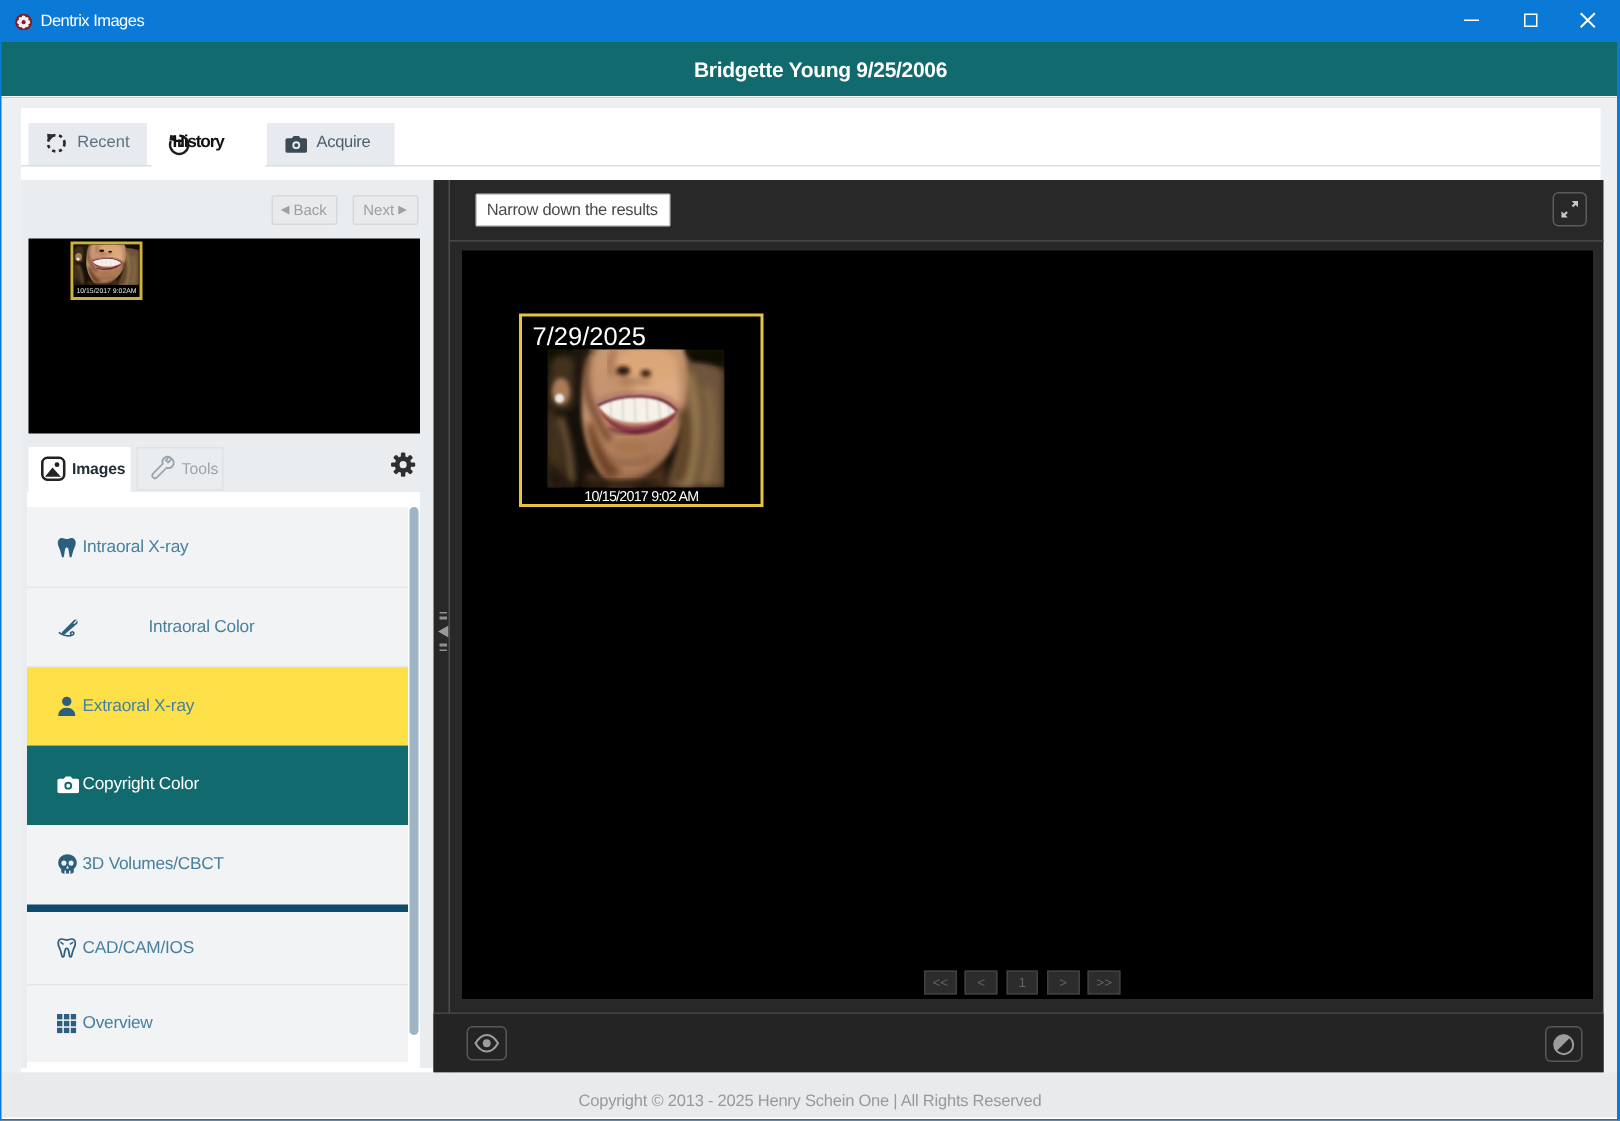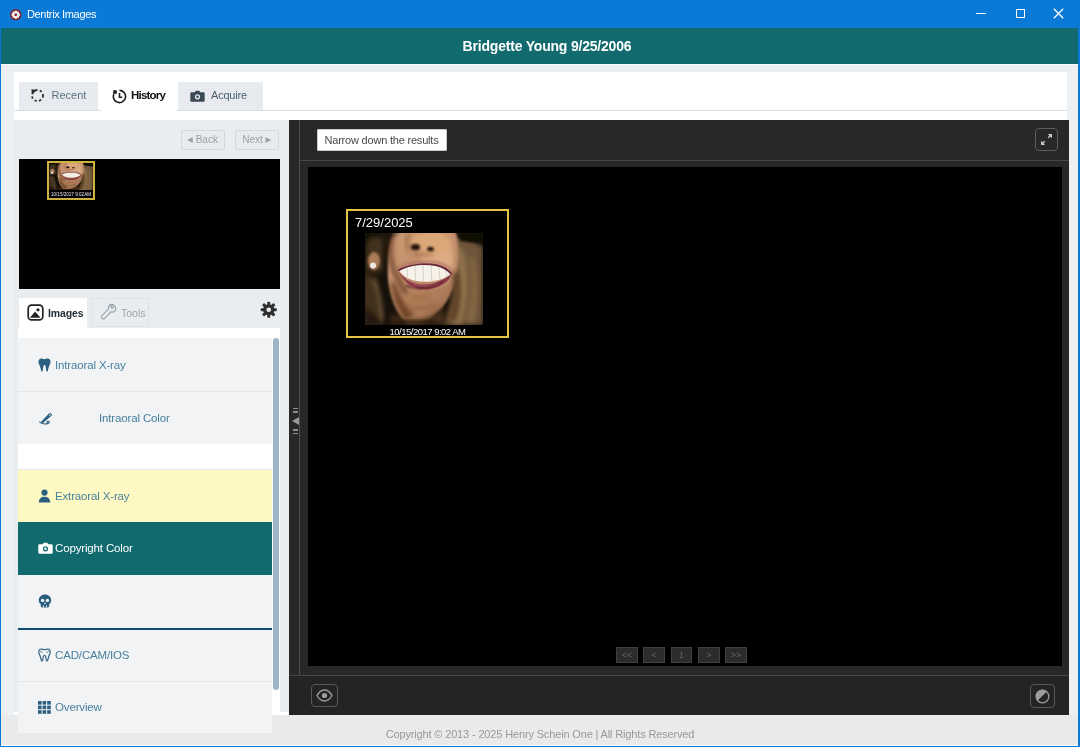--- a/index.html
+++ b/index.html
@@ -47,21 +47,21 @@
   <path d="M1.4 1.2 L7 1.9 L2 6.7 Z" fill="#2b2b2b"></path>
 </svg>
 <div class="abs" style="left:51.5px;top:89px;z-index:2;font-size:11px;color:#5d7181;">Recent</div>
 
 <div class="abs" style="left:101px;top:80px;width:76px;height:31.5px;background:#fff;z-index:2;"></div>
 <svg class="abs" style="left:112px;top:89px;z-index:3;" width="15" height="15" viewBox="0 0 15 15">
   <path d="M7.5 1.4 A6.1 6.1 0 1 1 1.9 5" fill="none" stroke="#1d1d1d" stroke-width="1.6"></path>
   <rect x="1.2" y="1.2" width="3.6" height="3.6" fill="#1d1d1d" transform="rotate(8 3 3)"></rect>
   <path d="M7.5 4 L7.5 8.2 L10.2 8.2" fill="none" stroke="#1d1d1d" stroke-width="1.6"></path>
 </svg>
-<div class="abs" style="left:131px;top:89px;z-index:3;font-size:11.5px;font-weight:bold;color:#111;letter-spacing:-0.8px;">History</div>
+<div class="abs" style="left:115px;top:89px;z-index:3;font-size:11.5px;font-weight:bold;color:#111;letter-spacing:-0.8px;">History</div>
 
 <div class="abs" style="left:178px;top:81.5px;width:85px;height:28px;background:#e7ebef;z-index:0;"></div>
 <svg class="abs" style="left:190px;top:90px;z-index:2;" width="15" height="12" viewBox="0 0 15 12">
   <path d="M1.5 2.2 L4.6 2.2 L5.8 0.7 L9.2 0.7 L10.4 2.2 L13.5 2.2 A1.2 1.2 0 0 1 14.7 3.4 L14.7 10.6 A1.2 1.2 0 0 1 13.5 11.8 L1.5 11.8 A1.2 1.2 0 0 1 0.3 10.6 L0.3 3.4 A1.2 1.2 0 0 1 1.5 2.2 Z" fill="#3c4a55"></path>
   <circle cx="7.5" cy="6.8" r="2.6" fill="#e7ebef"></circle>
   <circle cx="7.5" cy="6.8" r="1.3" fill="#3c4a55"></circle>
 </svg>
 <div class="abs" style="left:211px;top:89px;z-index:2;font-size:11px;color:#4c5e6d;letter-spacing:-0.2px;">Acquire</div>
 
 <div class="abs" style="left:14px;top:120px;width:275px;height:592px;background:#e9edf0;"></div>
@@ -119,21 +119,21 @@
     <div style="position:relative;height:52.9px;background:#f2f3f4;border-top:1px solid #e4e6e8;">
     <div style="position:absolute;left:20px;top:0;height:100%;display:flex;align-items:center;">
         <svg width="15" height="15" viewBox="0 0 15 15">
           <path d="M3.6 10.2 L11 2.6 C11.7 1.9 12.8 1.9 13.4 2.6 C14 3.3 13.9 4.4 13.2 5 L5.2 11.8 C4.4 12.4 3.4 12.1 3.2 11.3 C3.1 10.9 3.3 10.5 3.6 10.2 Z" fill="#2c5f7f"></path>
           <path d="M12.9 3 L11.4 4.6" stroke="#eef4f7" stroke-width="0.9" stroke-linecap="round"></path>
           <path d="M1.2 10.6 C3.6 12.6 7.4 13.4 10 12.5 C11.9 11.8 11.5 10 9.9 10.3 C8.7 10.6 8.7 12.1 10 12.5" fill="none" stroke="#2c5f7f" stroke-width="1.1"></path>
         </svg>
       </div>
     <div style="position:absolute;left:37px;top:0;height:100%;display:flex;align-items:center;font-size:11.5px;color:#47809e;letter-spacing:-0.15px;margin-left:44px;">Intraoral Color</div>
   </div>
-    <div style="position:relative;height:52.9px;background:#fef9c3;border-top:1px solid #e4e6e8;margin-top:25px;">
+    <div style="position:relative;height:52.9px;background:#fde047;border-top:1px solid #e4e6e8;">
     <div style="position:absolute;left:20px;top:0;height:100%;display:flex;align-items:center;">
         <svg width="13" height="14" viewBox="0 0 13 14">
           <circle cx="6.5" cy="3.6" r="3.1" fill="#2c5f7f"></circle>
           <path d="M0.8 13.4 C0.8 9.8 3.2 7.8 6.5 7.8 C9.8 7.8 12.2 9.8 12.2 13.4 Z" fill="#2c5f7f"></path>
         </svg>
       </div>
     <div style="position:absolute;left:37px;top:0;height:100%;display:flex;align-items:center;font-size:11.5px;color:#47809e;letter-spacing:-0.15px;">Extraoral X-ray</div>
   </div>
     <div style="position:relative;height:52.9px;background:#116a6e;">
     <div style="position:absolute;left:20px;top:0;height:100%;display:flex;align-items:center;">
@@ -149,22 +149,23 @@
     <div style="position:absolute;left:20px;top:0;height:100%;display:flex;align-items:center;">
         <svg width="14" height="14" viewBox="0 0 14 14">
           <path fill="#2c5f7f" d="M7 0.5 C3.4 0.5 0.8 3 0.8 6.2 C0.8 8 1.6 9.4 2.8 10.3 L2.8 12 A1.4 1.4 0 0 0 4.2 13.4 L9.8 13.4 A1.4 1.4 0 0 0 11.2 12 L11.2 10.3 C12.4 9.4 13.2 8 13.2 6.2 C13.2 3 10.6 0.5 7 0.5 Z"></path>
           <circle cx="4.6" cy="6.4" r="1.7" fill="#f2f3f4"></circle>
           <circle cx="9.4" cy="6.4" r="1.7" fill="#f2f3f4"></circle>
           <path d="M7 8 L8 10 L6 10 Z" fill="#f2f3f4"></path>
           <rect x="5" y="11.4" width="1" height="2" fill="#f2f3f4"></rect>
           <rect x="8" y="11.4" width="1" height="2" fill="#f2f3f4"></rect>
         </svg>
       </div>
-  </div>
-    <div style="position:relative;height:52.9px;background:#f2f3f4;border-top:2px solid #0c4a6e;">
+    <div style="position:absolute;left:37px;top:0;height:100%;display:flex;align-items:center;font-size:11.5px;color:#47809e;letter-spacing:-0.15px;">3D Volumes/CBCT</div>
+  </div>
+    <div style="position:relative;height:52.9px;background:#f2f3f4;border-top:5px solid #0c4a6e;">
     <div style="position:absolute;left:20px;top:0;height:100%;display:flex;align-items:center;">
         <svg width="13" height="14" viewBox="0 0 13 14">
           <path d="M3.3 1 C1.8 1 0.8 2.3 0.8 4 C0.8 5.3 1.3 6.2 1.9 7.5 C2.5 8.9 3 11 3.3 12.4 C3.5 13.2 4.4 13.2 4.6 12.4 C4.9 11.1 5.1 9.3 5.4 8.3 C5.6 7.6 6 7.2 6.5 7.2 C7 7.2 7.4 7.6 7.6 8.3 C7.9 9.3 8.1 11.1 8.4 12.4 C8.6 13.2 9.5 13.2 9.7 12.4 C10 11 10.5 8.9 11.1 7.5 C11.7 6.2 12.2 5.3 12.2 4 C12.2 2.3 11.2 1 9.7 1 C8.4 1 7.8 1.7 6.5 1.7 C5.2 1.7 4.6 1 3.3 1 Z" fill="none" stroke="#2c5f7f" stroke-width="1.15"></path>
           <path d="M2.2 3.1 L4.4 4.6 M10.8 3.1 L8.6 4.6" stroke="#2c5f7f" stroke-width="0.9"></path>
         </svg>
       </div>
     <div style="position:absolute;left:37px;top:0;height:100%;display:flex;align-items:center;font-size:11.5px;color:#47809e;letter-spacing:-0.15px;">CAD/CAM/IOS</div>
   </div>
     <div style="position:relative;height:52.9px;background:#f2f3f4;border-top:1px solid #e4e6e8;">
     <div style="position:absolute;left:20px;top:0;height:100%;display:flex;align-items:center;">
@@ -206,21 +207,21 @@
     <path d="M4.7 8.3 L1.5 11.5" fill="none"></path>
     <path d="M1 7.8 L1 12 L5.2 12 Z" stroke="none"></path>
     <path d="M8.3 4.7 L11.5 1.5" fill="none"></path>
     <path d="M7.8 1 L12 1 L12 5.2 Z" stroke="none"></path>
   </g>
 </svg>
 
 <div class="abs" style="left:308px;top:167px;width:754px;height:499px;background:#000;"></div>
 
 <div class="abs" style="left:346px;top:209px;width:163px;height:129px;border:2px solid #e4c440;background:#000;z-index:2;">
-  <div style="position:absolute;left:7px;top:4px;font-size:13px;color:#fff;">7/29/2025</div>
+  <div style="position:absolute;left:7px;top:4px;font-size:17px;color:#fff;">7/29/2025</div>
   <svg style="position:absolute;left:17px;top:22px;" width="118" height="92" viewBox="0 0 118 92" preserveAspectRatio="none">
       <use href="#face"></use>
     </svg>
   <div style="position:absolute;left:0;top:115px;width:100%;text-align:center;font-size:9.5px;color:#fff;letter-spacing:-0.5px;">10/15/2017 9:02 AM</div>
 </div>
 
 <div class="abs" id="pager" style="left:616px;top:646.5px;z-index:2;">
     <div style="position:absolute;left:0px;top:0;width:21.8px;height:16px;background:#2c2c2c;border:1px solid #404040;color:#646464;font-size:9px;text-align:center;line-height:14.5px;">&lt;&lt;</div>
     <div style="position:absolute;left:27.3px;top:0;width:21.8px;height:16px;background:#2c2c2c;border:1px solid #404040;color:#646464;font-size:9px;text-align:center;line-height:14.5px;">&lt;</div>
     <div style="position:absolute;left:54.6px;top:0;width:21.8px;height:16px;background:#2c2c2c;border:1px solid #404040;color:#646464;font-size:9px;text-align:center;line-height:14.5px;">1</div>

